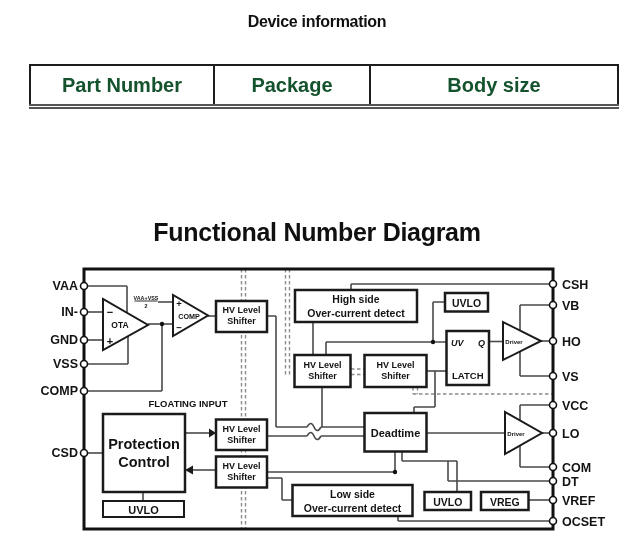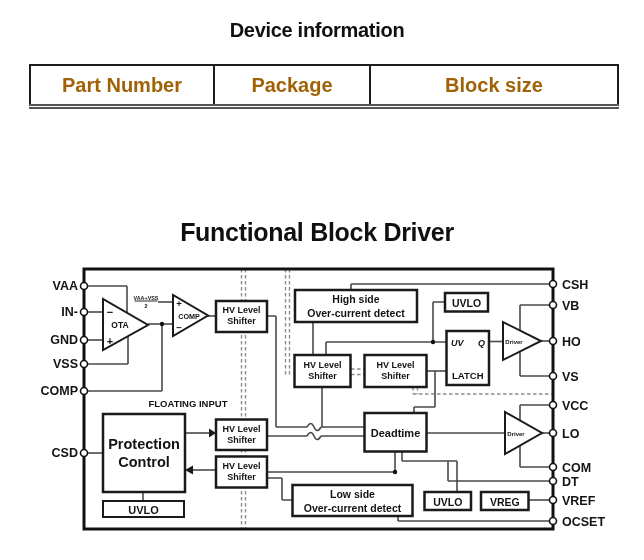--- a/index.html
+++ b/index.html
@@ -1,25 +1,25 @@
 <!DOCTYPE html>
 <html><head>
 <meta charset="utf-8">
 <style>
   html,body{margin:0;padding:0;background:#ffffff;}
   body{width:644px;height:560px;position:relative;overflow:hidden;
        font-family:"Liberation Sans",sans-serif;color:#111;}
   .sec-title{position:absolute;left:29px;width:576px;text-align:center;
              font-weight:bold;color:#101010;letter-spacing:-0.3px;}
-  #title1{top:13px;font-size:20px;margin-top:6px;}
+  #title1{top:13px;font-size:16px;}
   #title2{top:218px;font-size:25px;}
   .tblwrap{position:absolute;left:29px;top:64px;}
   table.info{border-collapse:collapse;table-layout:fixed;width:576px;}
   table.info td{border:2px solid #1d1d1d;text-align:center;vertical-align:middle;
-                font-weight:bold;color:#a16207;background:#fff;}
+                font-weight:bold;color:#14532d;background:#fff;}
   table.info tr.hdr td{height:36px;font-size:20px;border-bottom:5px double #555;}
   table.info tr.dat td{height:49px;font-size:20px;}
   td.c1{width:180px;} td.c2{width:152px;margin-top:45px;} td.c3{width:244px;}
   svg{position:absolute;left:0;top:0;}
   svg text{font-family:"Liberation Sans",sans-serif;font-weight:bold;fill:#131313;}
   .blk{fill:#ffffff;stroke:#1a1a1a;stroke-width:2;}
   .hv2{stroke-width:2.5;}
   .wire{stroke:#4a4a4a;stroke-width:1.6;fill:none;}
   .border{fill:none;stroke:#111;stroke-width:3;}
   .pin{fill:#ffffff;stroke:#111;stroke-width:1.6;}
@@ -37,27 +37,27 @@
 <body>
 
 <div id="title1" class="sec-title">Device information</div>
 
 <div class="tblwrap">
   <table class="info">
     <tbody>
         <tr class="hdr">
       <td class="c1">Part Number</td>
       <td class="c2">Package</td>
-      <td class="c3">Block size</td>
+      <td class="c3">Body size</td>
     </tr>
   </tbody>
     </table>
 </div>
 
-<div id="title2" class="sec-title">Functional Block Driver</div>
+<div id="title2" class="sec-title">Functional Number Diagram</div>
 
 <svg width="644" height="560" viewBox="0 0 644 560">
 
   <g>
     <path class="dash" d="M241.5 269 V529"></path>
     <path class="dash" d="M245.5 269 V529"></path>
     <path class="dash" d="M285.5 269 V375"></path>
     <path class="dash" d="M289.5 269 V375"></path>
     <path class="dash" d="M351 369 H364"></path>
     <path class="dash" d="M351 374.5 H364"></path>

